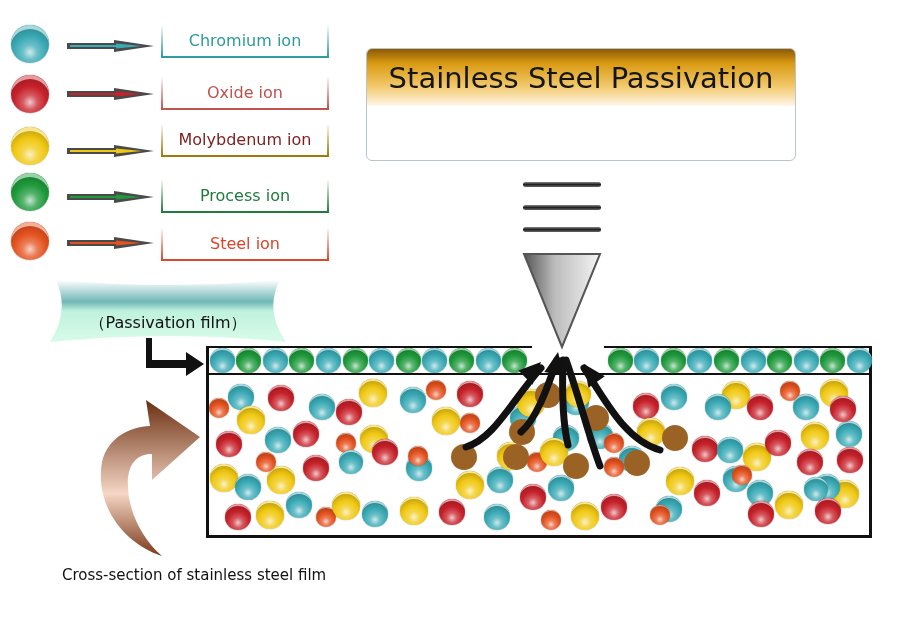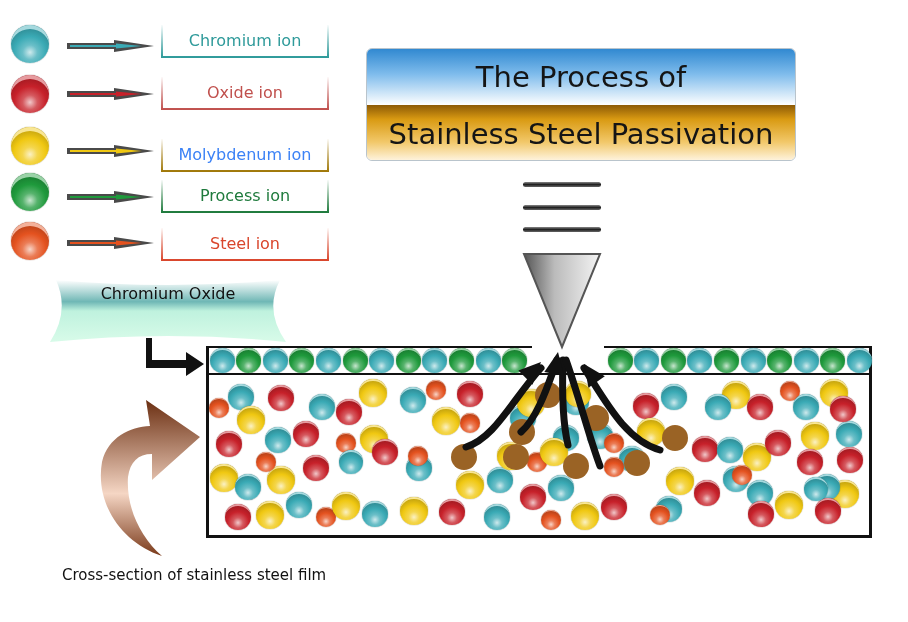--- a/index.html
+++ b/index.html
@@ -56,42 +56,41 @@
         <path d="M4 6 H50 V4.5 L76 7 L50 9.5 V8 H4 Z" class="arrow-fill" fill="#c7212a"></path>
       </svg>
     <div class="legend-box" style="top: 77px; color: rgb(192, 80, 77); border-color: rgb(192, 80, 77); border-image: linear-gradient(rgba(255, 255, 255, 0), rgb(192, 80, 77)) 1 / 1 / 0 stretch;">Oxide ion</div>
   </div>
   <div class="legend-row">
     <div class="legend-ball" style="left: 11px; top: 127px; height: 38px; background: radial-gradient(circle at 50% 72%, rgb(251, 241, 196) 0%, rgb(244, 214, 77) 22%, rgb(240, 200, 18) 48%, rgb(156, 130, 12) 100%); box-shadow: rgb(248, 230, 148) 0px 5px 0px -1px inset, rgb(120, 100, 9) 0px 0px 1px;"></div>
     <svg class="legend-arrow" style="left:66px;top:144px;" viewBox="0 0 90 14">
         <path d="M1 4 H48 V1 L88 7 L48 13 V10 H1 Z" fill="#4a4a4a"></path>
         <path d="M4 6 H50 V4.5 L76 7 L50 9.5 V8 H4 Z" class="arrow-fill" fill="#f0c812"></path>
       </svg>
-    <div class="legend-box" style="top: 139px; color: #3b82f6; border-color: rgb(160, 120, 8); border-image: linear-gradient(rgba(255, 255, 255, 0), rgb(160, 120, 8)) 1 / 1 / 0 stretch;">Molybdenum ion</div>
+    <div class="legend-box" style="top: 124px; color: #7f1d1d; border-color: rgb(160, 120, 8); border-image: linear-gradient(rgba(255, 255, 255, 0), rgb(160, 120, 8)) 1 / 1 / 0 stretch;">Molybdenum ion</div>
   </div>
   <div class="legend-row">
     <div class="legend-ball" style="left: 11px; top: 173px; height: 38px; background: radial-gradient(circle at 50% 72%, rgb(199, 230, 206) 0%, rgb(87, 179, 109) 22%, rgb(31, 154, 60) 48%, rgb(20, 100, 39) 100%); box-shadow: rgb(154, 210, 167) 0px 5px 0px -1px inset, rgb(16, 77, 30) 0px 0px 1px;"></div>
     <svg class="legend-arrow" style="left:66px;top:190px;" viewBox="0 0 90 14">
         <path d="M1 4 H48 V1 L88 7 L48 13 V10 H1 Z" fill="#4a4a4a"></path>
         <path d="M4 6 H50 V4.5 L76 7 L50 9.5 V8 H4 Z" class="arrow-fill" fill="#1f9a3c"></path>
       </svg>
     <div class="legend-box" style="top: 180px; color: rgb(30, 122, 60); border-color: rgb(30, 122, 60); border-image: linear-gradient(rgba(255, 255, 255, 0), rgb(30, 122, 60)) 1 / 1 / 0 stretch;">Process ion</div>
   </div>
   <div class="legend-row">
     <div class="legend-ball" style="left: 11px; top: 222px; height: 38px; background: radial-gradient(circle at 50% 72%, rgb(248, 212, 199) 0%, rgb(235, 125, 87) 22%, rgb(228, 82, 31) 48%, rgb(148, 53, 20) 100%); box-shadow: rgb(243, 177, 154) 0px 5px 0px -1px inset, rgb(114, 41, 16) 0px 0px 1px;"></div>
     <svg class="legend-arrow" style="left:66px;top:236px;" viewBox="0 0 90 14">
         <path d="M1 4 H48 V1 L88 7 L48 13 V10 H1 Z" fill="#4a4a4a"></path>
         <path d="M4 6 H50 V4.5 L76 7 L50 9.5 V8 H4 Z" class="arrow-fill" fill="#e4521f"></path>
       </svg>
     <div class="legend-box" style="top: 228px; color: rgb(217, 69, 43); border-color: rgb(217, 69, 43); border-image: linear-gradient(rgba(255, 255, 255, 0), rgb(217, 69, 43)) 1 / 1 / 0 stretch;">Steel ion</div>
   </div>
 </div>
 
 <div class="title-box">
-  <div class="title-top">The Process of</div>
   <div class="title-bot">Stainless Steel Passivation</div>
 </div>
 
 <svg class="abs" style="left:515px;top:180px;" width="100" height="180" viewBox="0 0 100 180">
   <defs>
     <linearGradient id="cone" x1="0" x2="1" y1="0" y2="0">
       <stop offset="0" stop-color="#555"></stop>
       <stop offset="0.4" stop-color="#bbb"></stop>
       <stop offset="1" stop-color="#f4f4f4"></stop>
     </linearGradient>
@@ -112,21 +111,21 @@
     <defs>
       <linearGradient id="ox" x1="0" x2="0" y1="0" y2="1">
         <stop offset="0" stop-color="#ffffff"></stop>
         <stop offset="0.35" stop-color="#6fb7b5"></stop>
         <stop offset="0.5" stop-color="#bff2de"></stop>
         <stop offset="1" stop-color="#d8fbe9"></stop>
       </linearGradient>
     </defs>
     <path d="M6 2 Q118 12 230 2 Q214 33 236 64 Q118 52 0 64 Q20 33 6 2 Z" fill="url(#ox)"></path>
   </svg>
-  <div class="oxide-text1">Chromium Oxide</div>
+  <div class="oxide-text2">（Passivation film）</div>
 </div>
 
 <svg class="abs" style="left:140px;top:338px;" width="66" height="40" viewBox="0 0 66 40">
   <path d="M6 0 L12 0 L12 22 L46 22 L46 14 L64 26 L46 38 L46 30 L6 30 Z" fill="#111"></path>
 </svg>
 
 <svg class="abs" style="left:90px;top:392px;" width="120" height="170" viewBox="0 0 120 170">
   <defs>
     <linearGradient id="brn" x1="0" x2="0" y1="0" y2="1">
       <stop offset="0" stop-color="#6b2f12"></stop>

